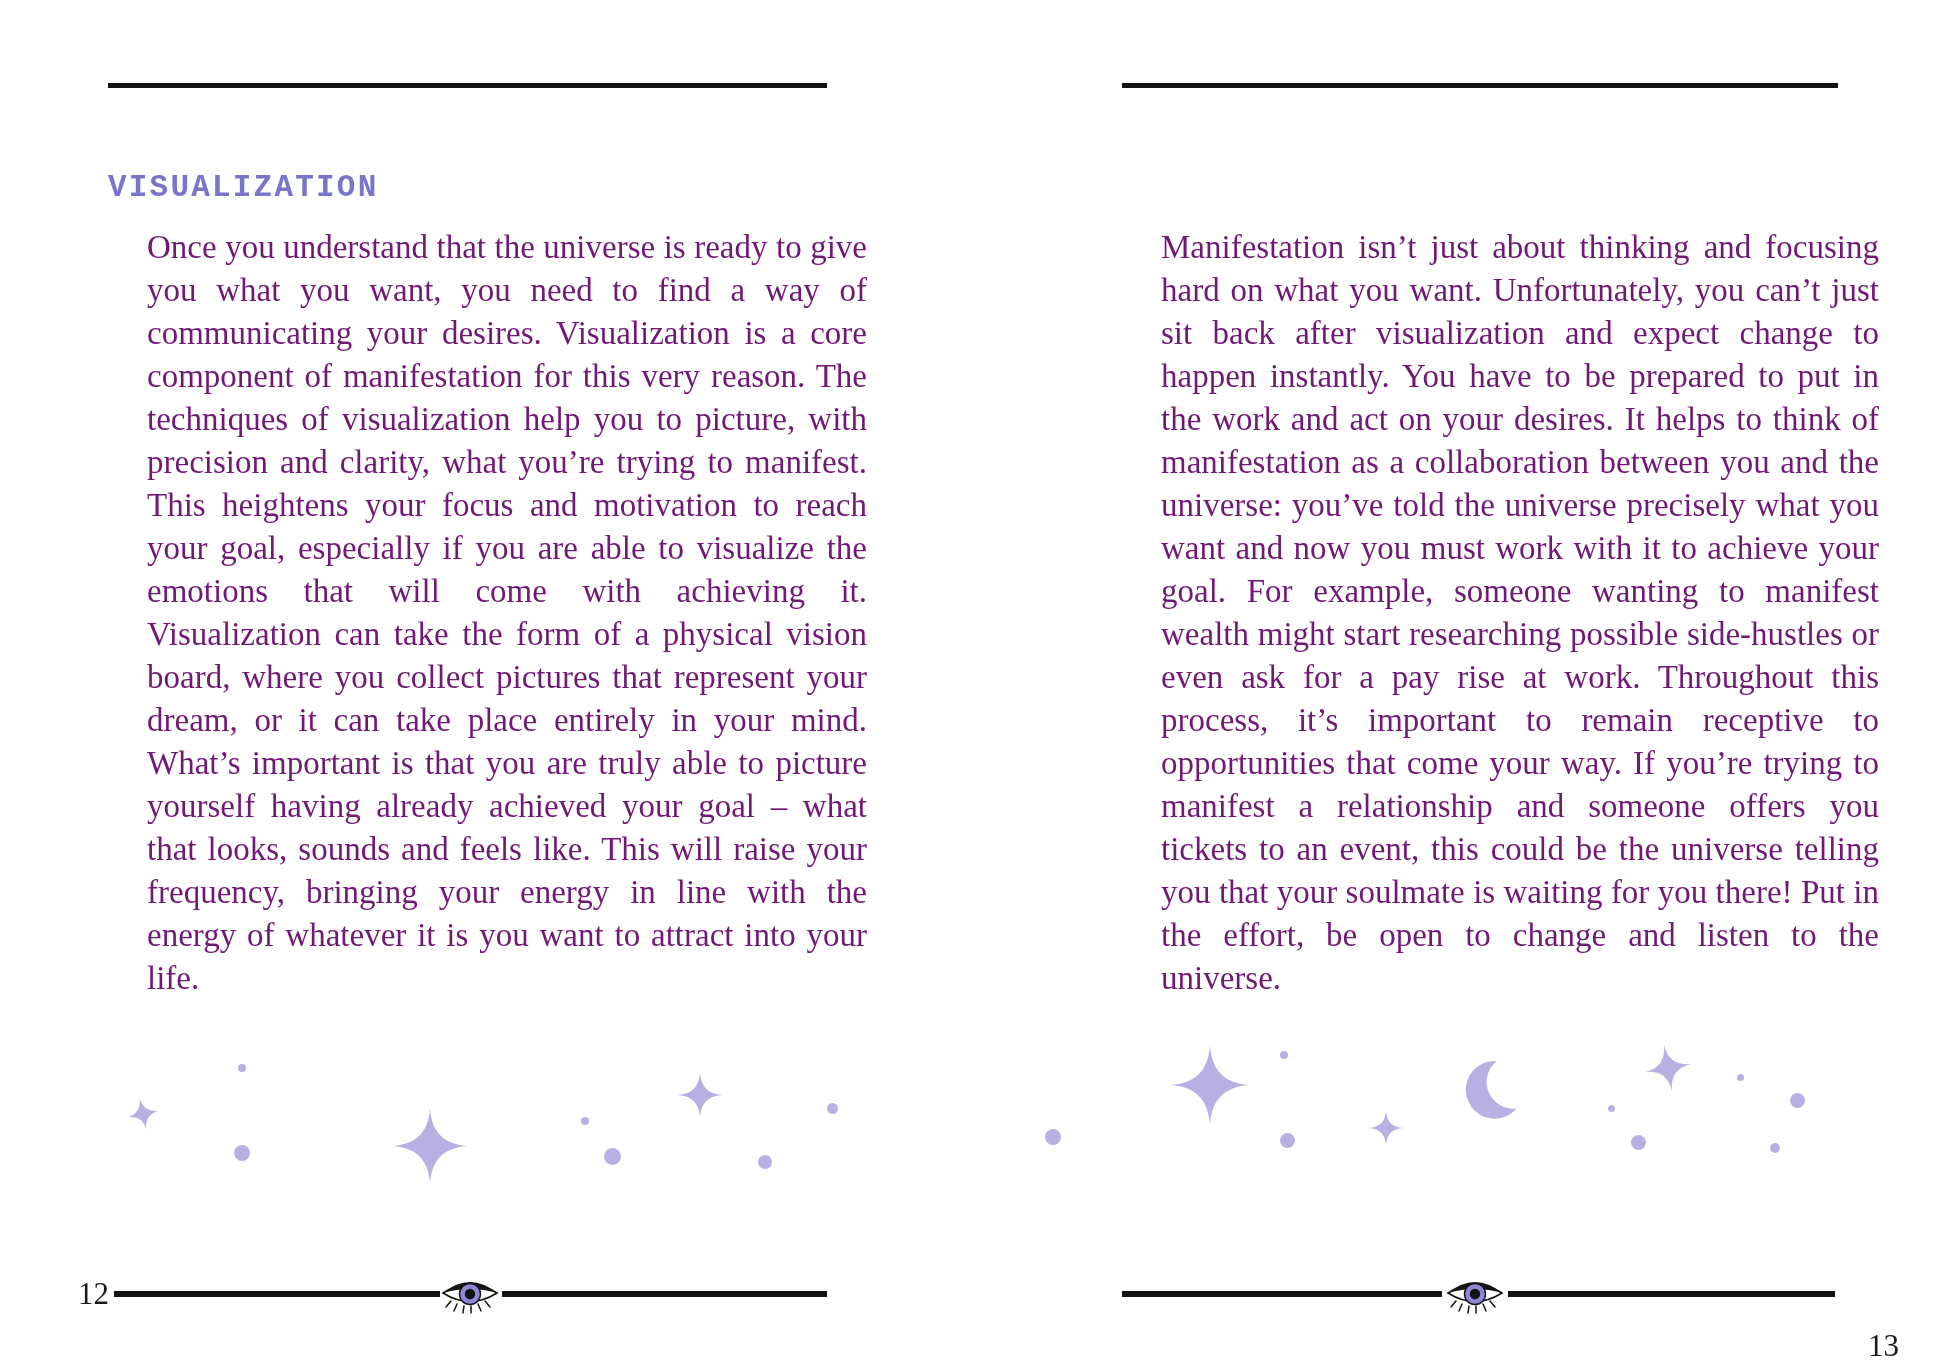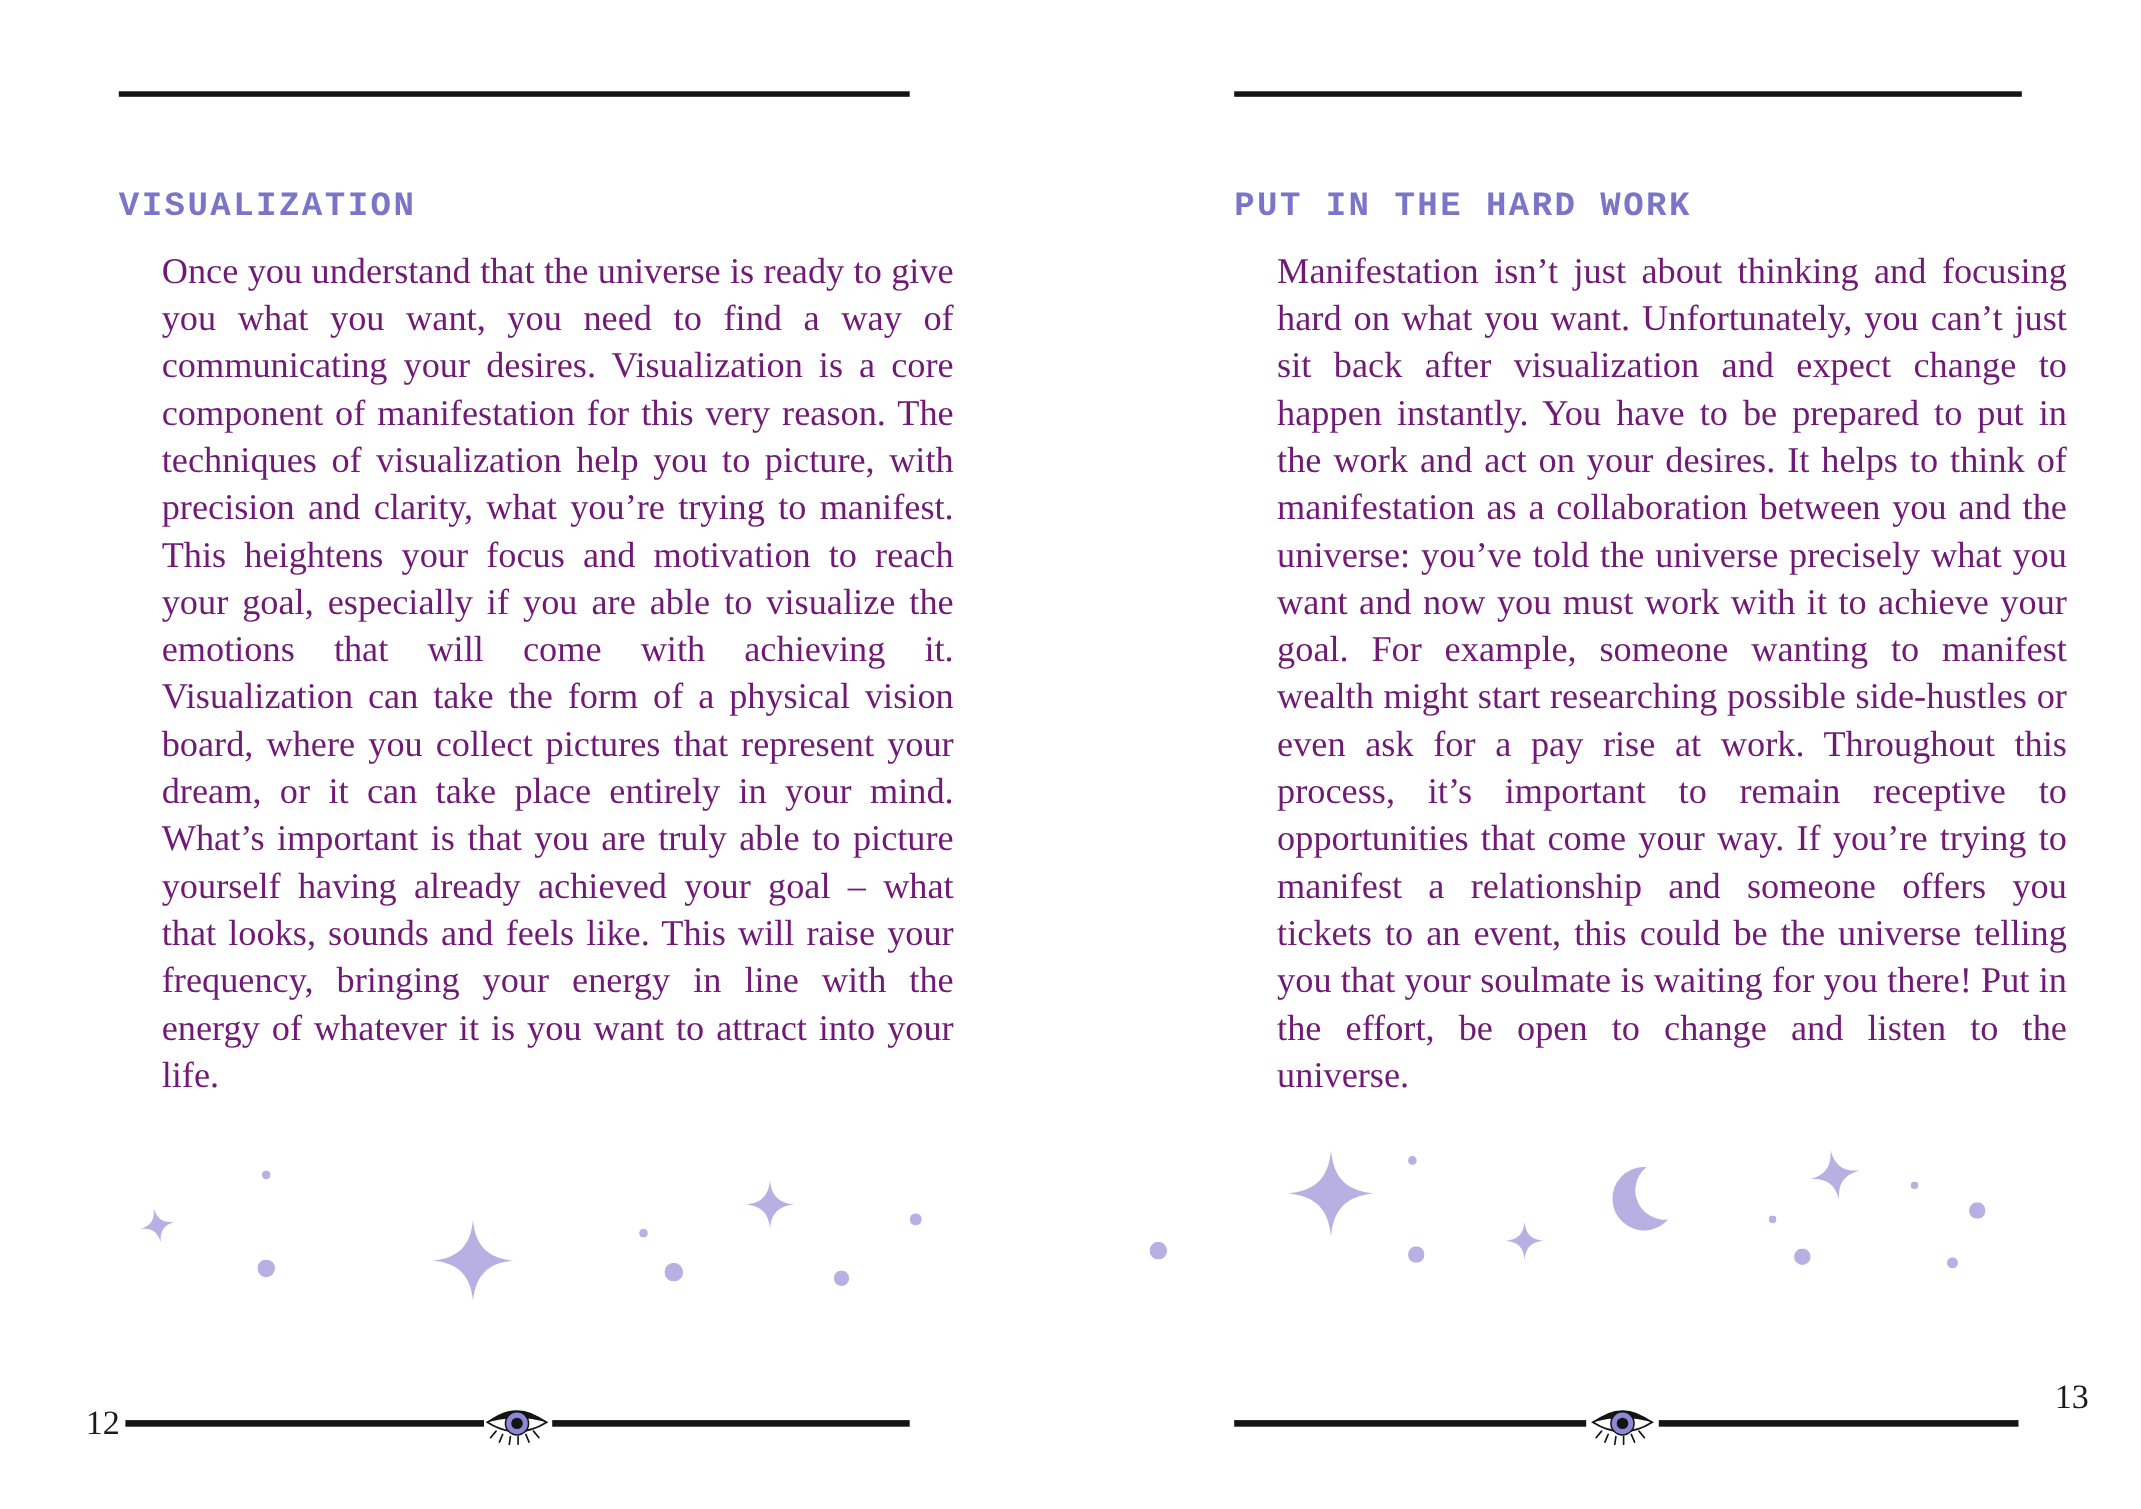--- a/index.html
+++ b/index.html
@@ -45,21 +45,20 @@
 <div id="spread">
 
   <div class="rule" style="left:108px;top:83px;width:719px;height:5px;"></div>
 
   <div class="heading" style="left:108px;top:170px;">VISUALIZATION</div>
 
   <div class="body-text" style="left:108px;top:226px;">Once you understand that the universe is ready to give you what you want, you need to find a way of communicating your desires. Visualization is a core component of manifestation for this very reason. The techniques of visualization help you to picture, with precision and clarity, what you’re trying to manifest. This heightens your focus and motivation to reach your goal, especially if you are able to visualize the emotions that will come with achieving it. Visualization can take the form of a physical vision board, where you collect pictures that represent your dream, or it can take place entirely in your mind. What’s important is that you are truly able to picture yourself having already achieved your goal – what that looks, sounds and feels like. This will raise your frequency, bringing your energy in line with the energy of whatever it is you want to attract into your life.</div>
 
   <div class="rule" style="left:1122px;top:83px;width:716px;height:5px;"></div>
 
-  <div class="heading" style="left:1122px;top:170px;">PUT IN THE HARD WORK</div>
 
   <div class="body-text" style="left:1122px;top:226px;width:718px;">Manifestation isn’t just about thinking and focusing hard on what you want. Unfortunately, you can’t just sit back after visualization and expect change to happen instantly. You have to be prepared to put in the work and act on your desires. It helps to think of manifestation as a collaboration between you and the universe: you’ve told the universe precisely what you want and now you must work with it to achieve your goal. For example, someone wanting to manifest wealth might start researching possible side-hustles or even ask for a pay rise at work. Throughout this process, it’s important to remain receptive to opportunities that come your way. If you’re trying to manifest a relationship and someone offers you tickets to an event, this could be the universe telling you that your soulmate is waiting for you there! Put in the effort, be open to change and listen to the universe.</div>
 
   <div id="deco-layer">
       <div class="deco" style="left: 127px; top: 1098px; width: 32px; height: 32px; transform: rotate(-12deg);">
         <svg viewBox="0 0 100 100">
           <path d="M50 0C53 32 68 47 100 50C68 53 53 68 50 100C47 68 32 53 0 50C32 47 47 32 50 0Z" fill="#b8b0e2"></path>
         </svg>
       </div>
       <div class="deco" style="left: 238px; top: 1064px; width: 8px; height: 8px;">
@@ -201,15 +200,15 @@
         <line x1="11" y1="31" x2="6" y2="37"></line>
         <line x1="17" y1="34" x2="14" y2="41"></line>
         <line x1="24" y1="36" x2="23" y2="43"></line>
         <line x1="31" y1="36" x2="31" y2="43"></line>
         <line x1="38" y1="34" x2="41" y2="41"></line>
         <line x1="45" y1="31" x2="50" y2="37"></line>
       </g>
     </svg>
   </div>
   <div class="rule" style="left:1508px;top:1291px;width:327px;height:6px;"></div>
-  <div class="page-number" style="left:1852px;top:1252px;">13</div>
+  <div class="page-number" style="left:1852px;top:1328px;">13</div>
 
 </div>
 
 </body></html>

